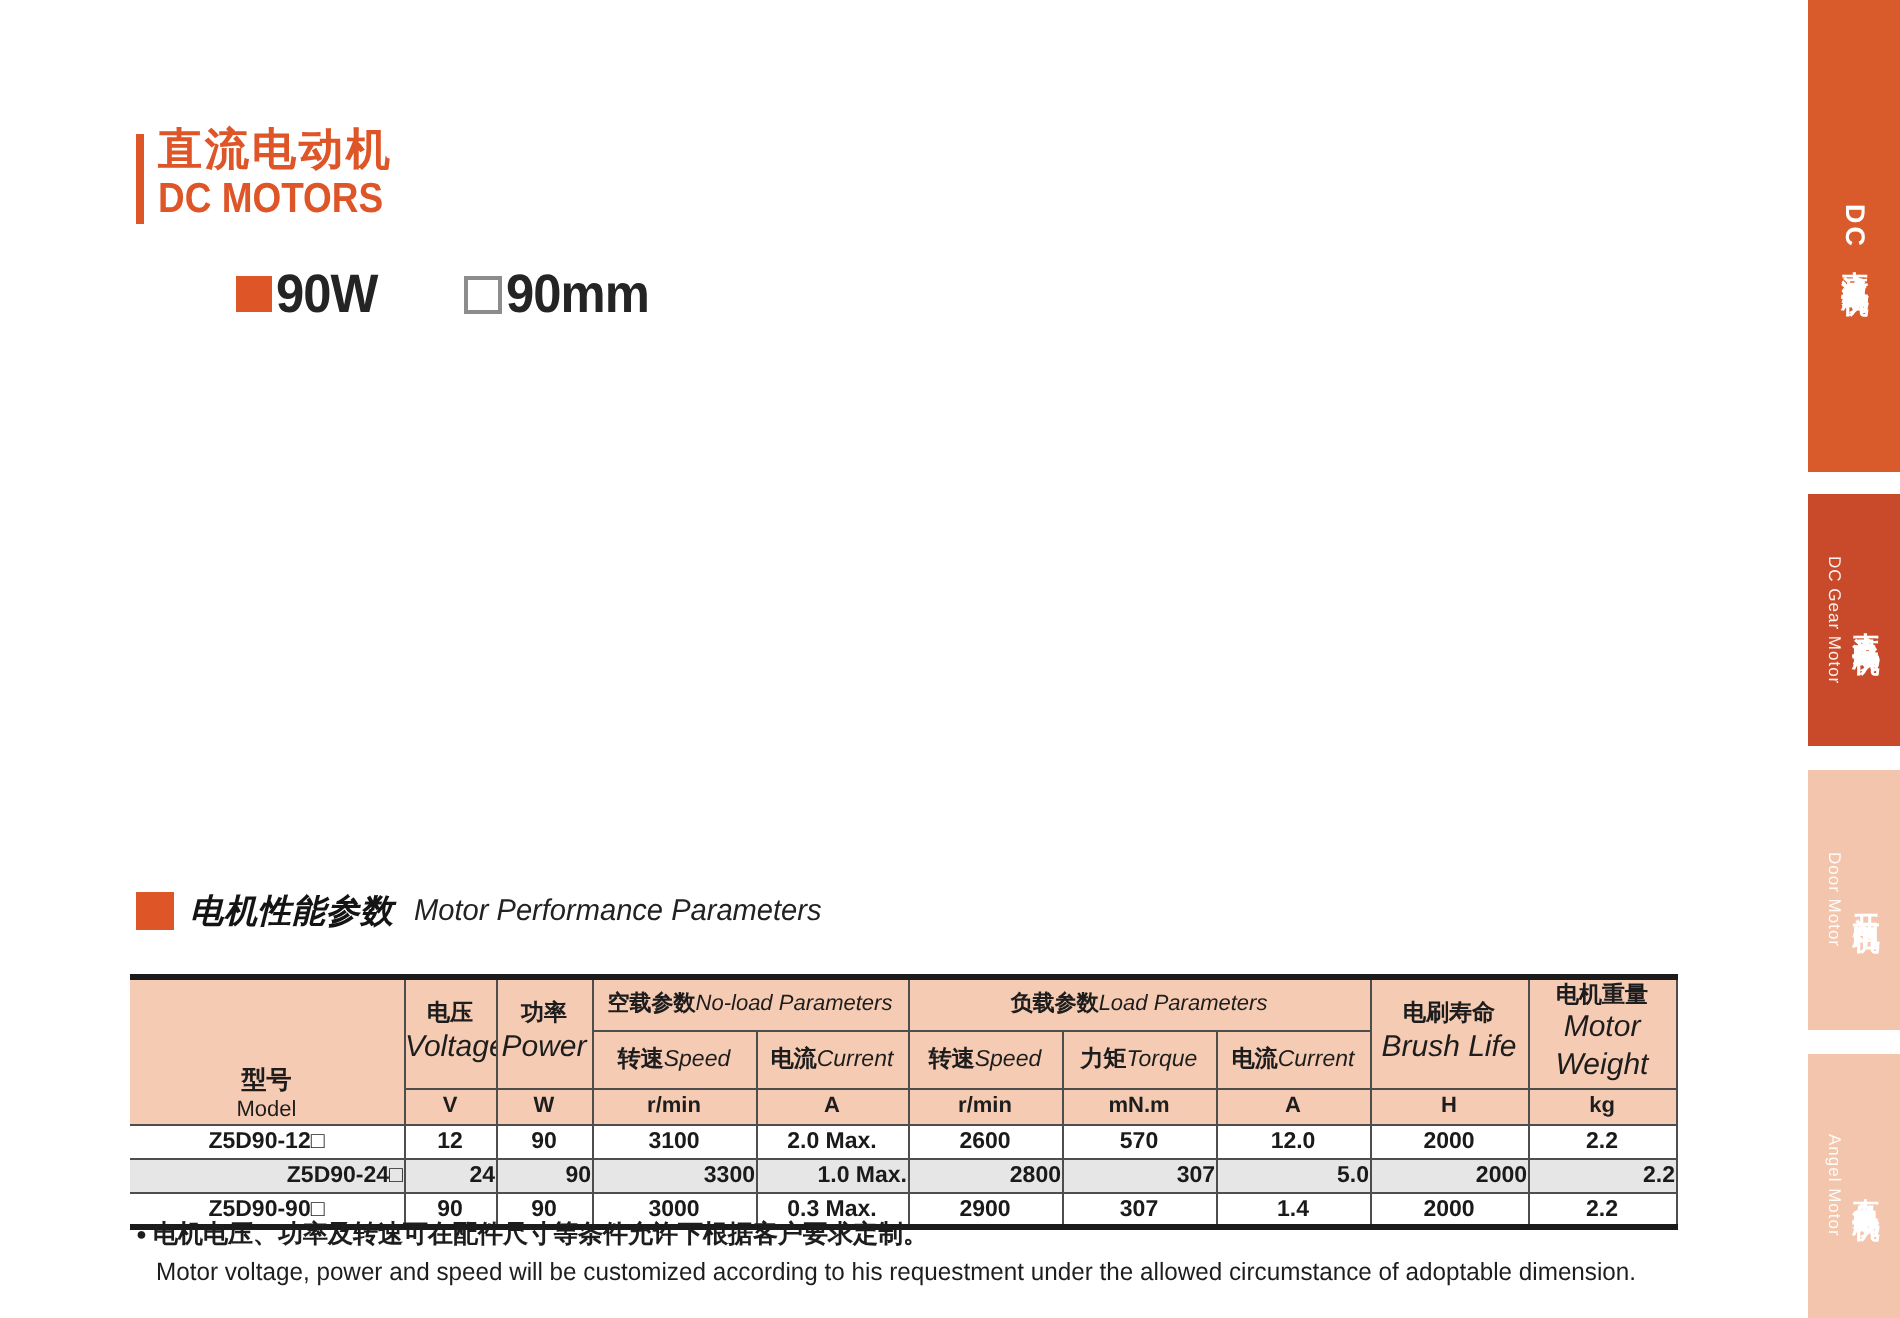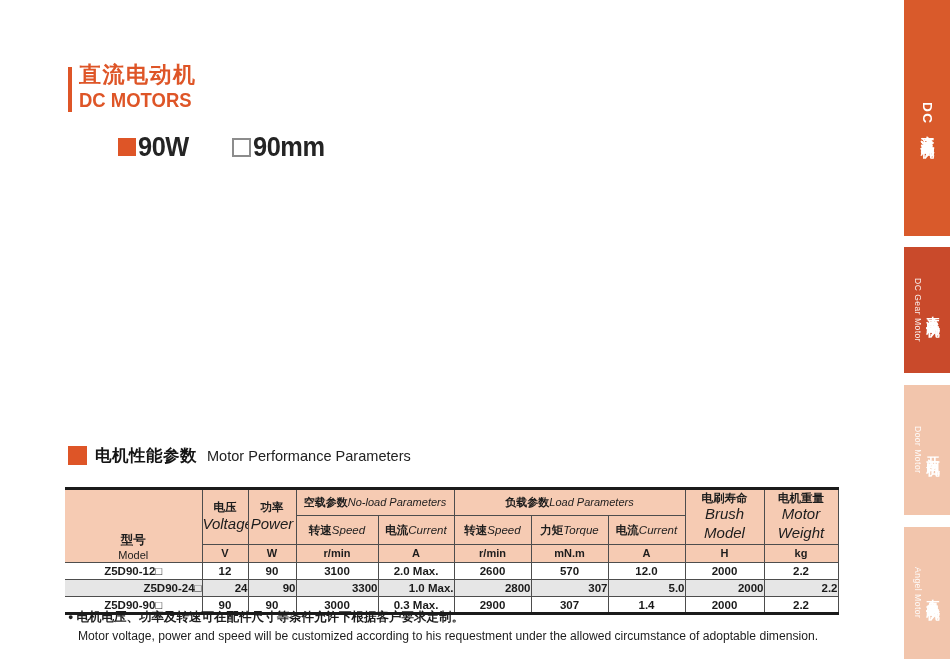--- a/index.html
+++ b/index.html
@@ -19,21 +19,21 @@
   .title-en    { display:block; margin-left:11px; font-size:21px; font-weight:700; color:var(--accent,#DE5527); line-height:24px; transform:scaleX(.88); transform-origin:left center; letter-spacing:0; }
 
   
   .spec-line  { position:absolute; left:70px; top:134px; display:flex; align-items:center; height:26px;padding-left:48px; }
   .sq-filled  { width:18px; height:18px; background:var(--accent,#DE5527); }
   .spec-power { font-size:27px; font-weight:700; color:#242424; margin-left:2px; transform:scaleX(.94); transform-origin:left center; letter-spacing:-0.5px; }
   .sq-outline { width:19px; height:19px; border:2.5px solid #8c8c8c; background:#fff; margin-left:40px; }
   .spec-size  { font-size:27px; font-weight:700; color:#242424; margin-left:2px; transform:scaleX(.94); transform-origin:left center; letter-spacing:-0.5px; }
 
   
-  .section-title { position:absolute; left:68px; top:445px; display:flex; align-items:center; height:21px; }
+  .section-title { position:absolute; left:68px; top:445px; display:flex; align-items:center; height:21px;font-style:italic; }
   .sq-section    { width:19px; height:19px; background:var(--accent,#DE5527); margin-right:8px; }
   .section-zh    { font-size:16.5px; font-weight:700; color:#141414; letter-spacing:0.5px; }
   .section-en    { font-size:15px; color:#222; margin-left:10px; transform:scaleX(.97); transform-origin:left center; }
 
   
   .perf-table {
     position:absolute; left:65px; top:487px; width:773px;
     border-collapse:collapse; table-layout:fixed;
     border-top:3px solid #1b1b1b; border-bottom:3px solid #1b1b1b;
     border-left:hidden;
@@ -119,21 +119,21 @@
         <span class="hdr-en">Voltage</span>
       </th>
       <th rowspan="2" class="cell-two-line">
         <span class="hdr-zh">功率</span>
         <span class="hdr-en">Power</span>
       </th>
       <th colspan="2"><span class="zh">空载参数</span><span class="en">No-load Parameters</span></th>
       <th colspan="3"><span class="zh">负载参数</span><span class="en">Load Parameters</span></th>
       <th rowspan="2" class="cell-two-line">
         <span class="hdr-zh">电刷寿命</span>
-        <span class="hdr-en">Brush Model</span>
+        <span class="hdr-en">Brush Life</span>
       </th>
       <th rowspan="2" class="cell-two-line">
         <span class="hdr-zh">电机重量</span>
         <span class="hdr-en">Motor Weight</span>
       </th>
     </tr>
     <tr class="h-sub">
       <th><span class="zh">转速</span><span class="en">Speed</span></th>
       <th><span class="zh">电流</span><span class="en">Current</span></th>
       <th><span class="zh">转速</span><span class="en">Speed</span></th>

